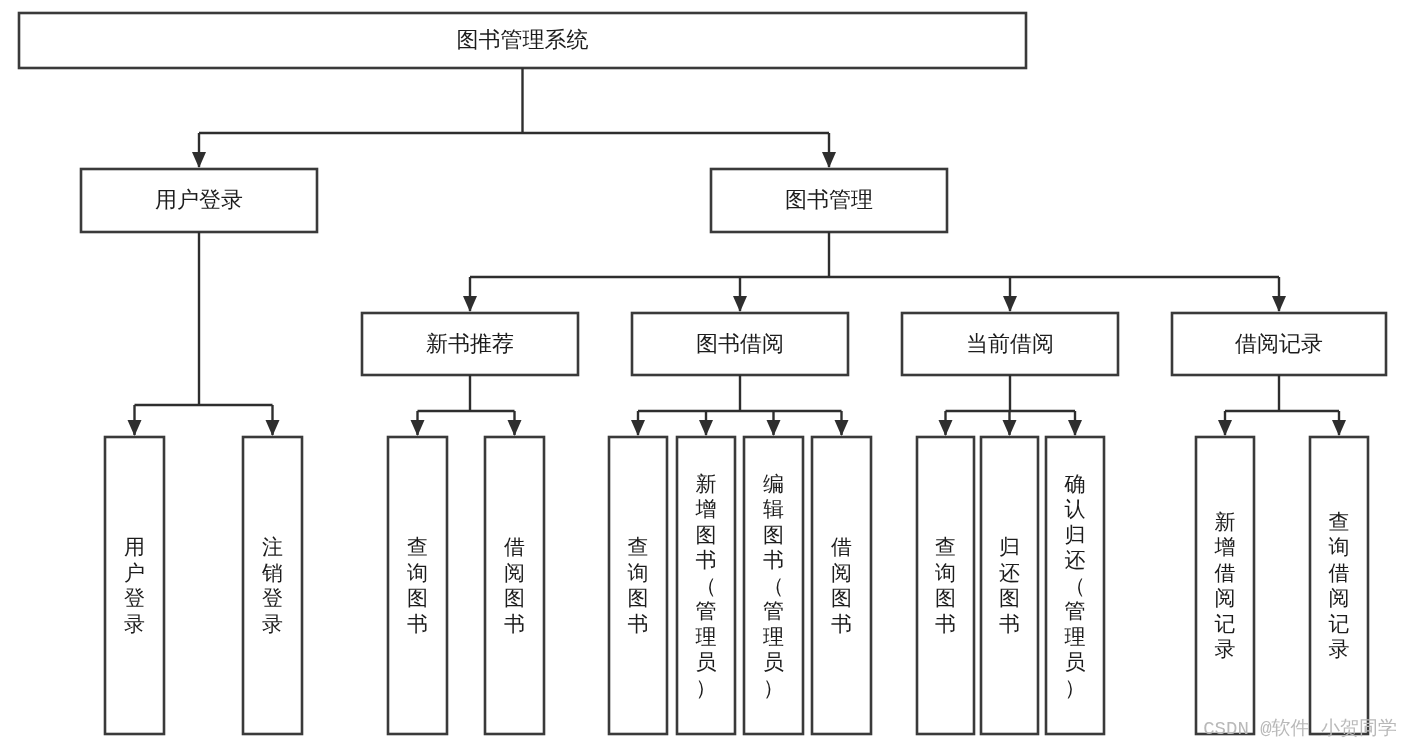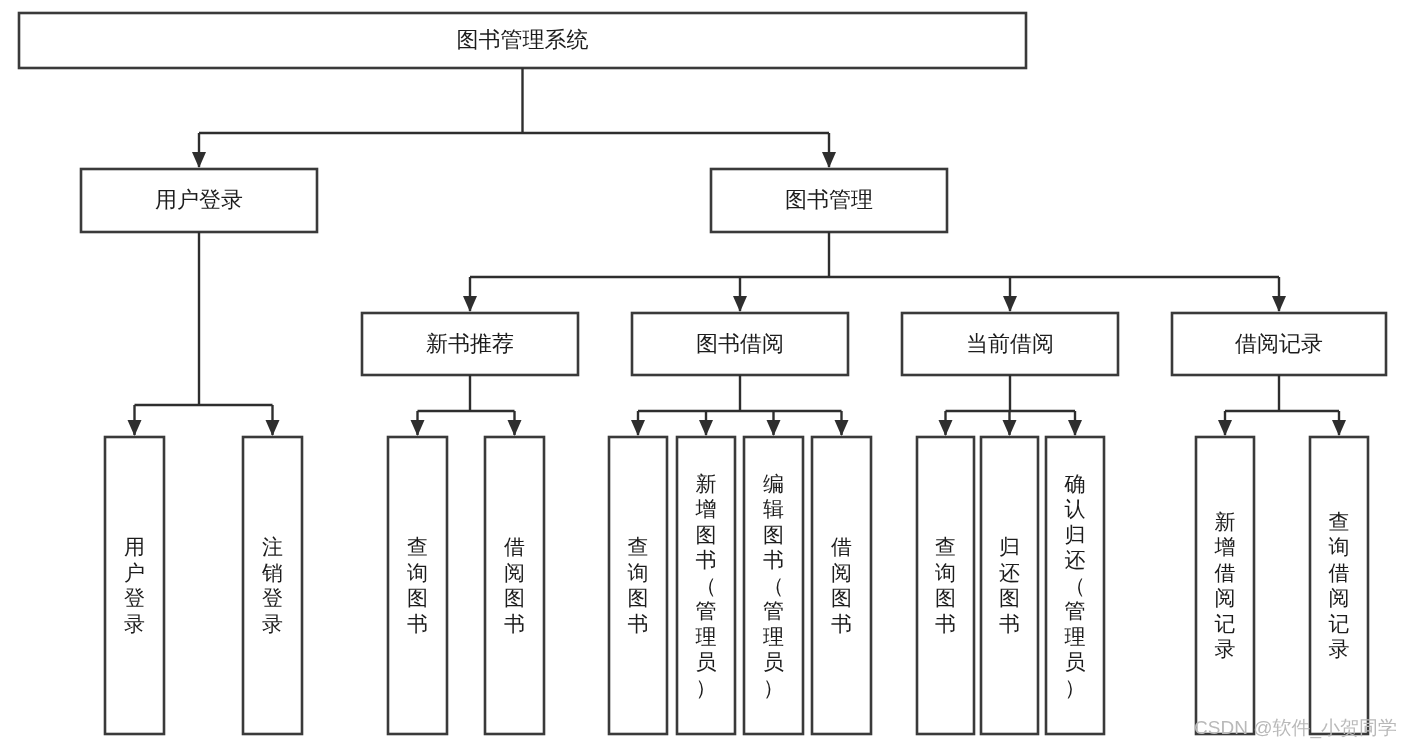--- a/index.html
+++ b/index.html
@@ -52,21 +52,21 @@
   .arrow-head {
     fill: #2e2e2e;
     stroke: none;
   }
   .watermark {
     position: absolute;
     right: 8px;
     bottom: 6px;
     color: #b9b9b9;
     font-size: 19px;
-    font-family: Liberation Sans, sans-serif;
+    font-family: Liberation Mono, monospace;
     white-space: nowrap;
     user-select: none;
     text-align: center;
   }
 </style>
 </head>
 <body>
 
 <div id="diagram-root">
   <svg class="diagram-canvas" id="diagram-svg" viewBox="0 0 1405 747">

